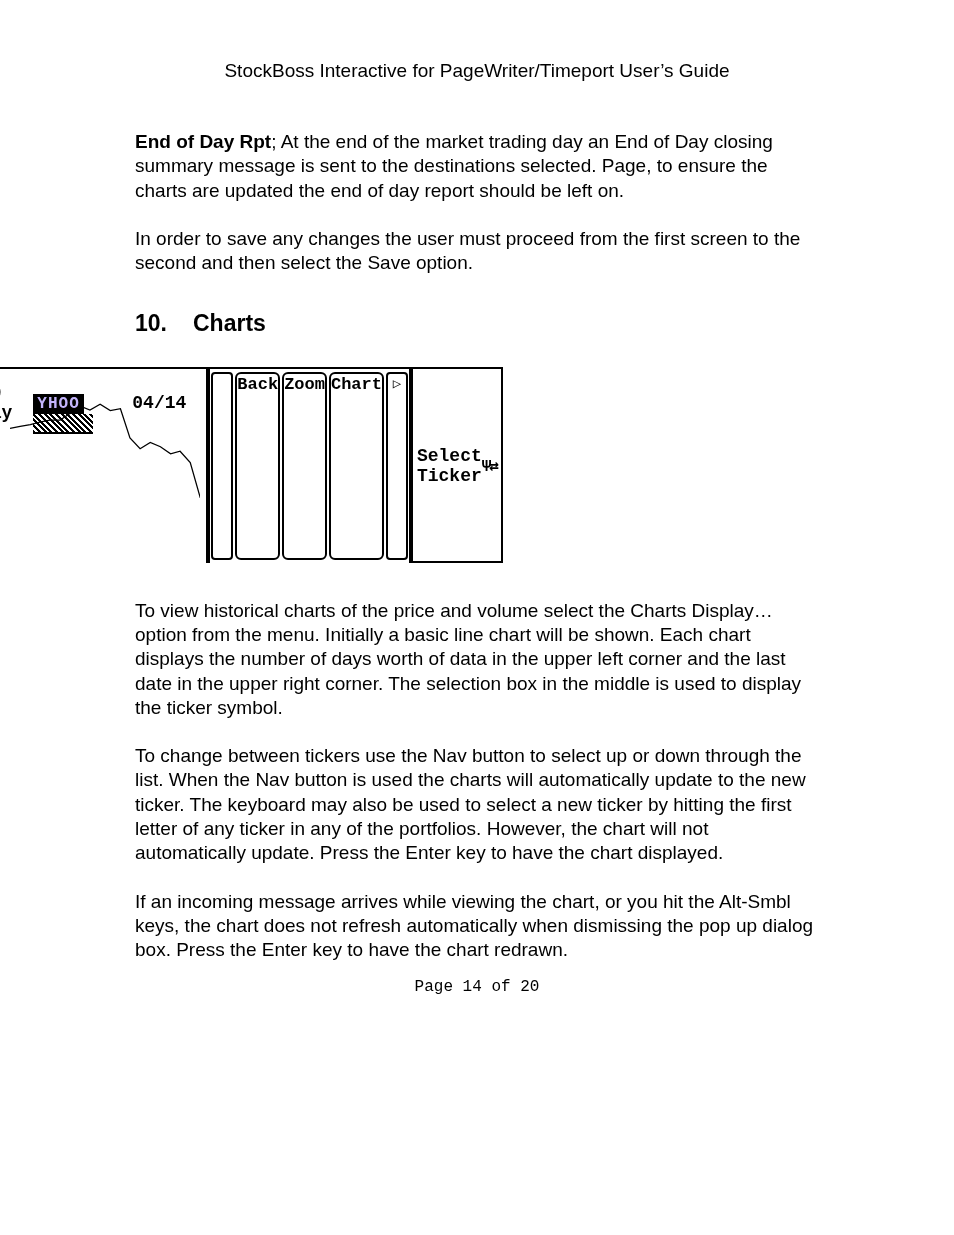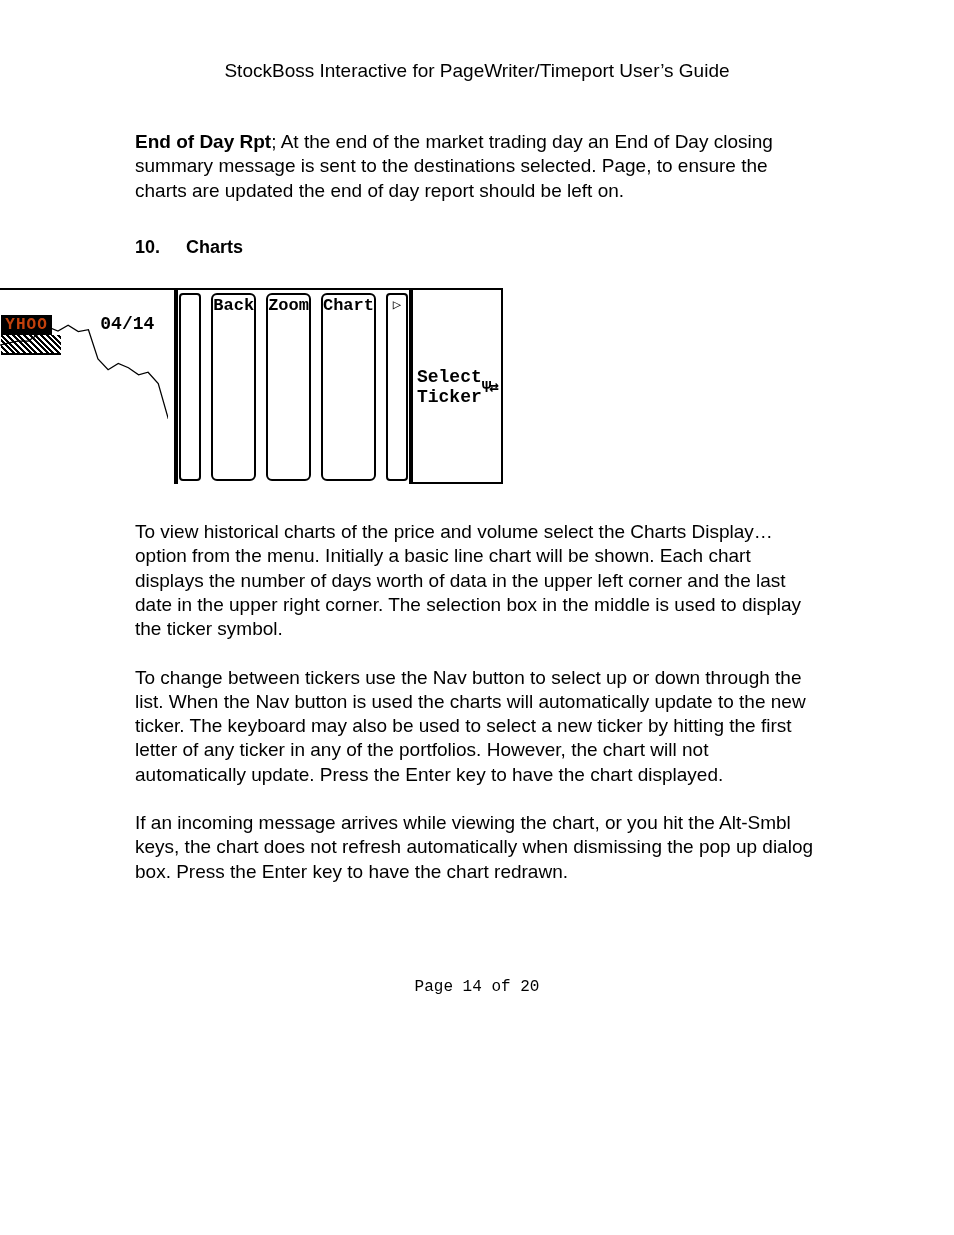--- a/index.html
+++ b/index.html
@@ -21,21 +21,21 @@
     font-size: 19px;
     margin-bottom: 48px;
   }
   .body-text {
     font-size: 19px;
     line-height: 1.28;
   }
   .body-text p { margin: 0 0 24px 0; }
   .section-heading {
     font-weight: bold;
-    font-size: 18px;
+    font-size: 23px;
     margin: 34px 0 30px 0;
   }
   .section-heading .sec-num { display:inline-block; margin-right: 26px; }
   .bold { font-weight: bold; }
 
   
   .device {
     width: 368px;
     font-family: "Courier New", monospace;
     font-weight: bold;
@@ -69,21 +69,21 @@
   }
   .ticker-field {
     display: inline-block;
     width: 120px;
     height: 20px;
     position: relative;
     background: #fff;
   }
   .ticker-filled {
     background: #000;
-    color: #c2410c;
+    color: #c4b5fd;
     display: inline-block;
     padding: 0 4px;
     height: 20px;
     line-height: 20px;
     letter-spacing: 1px;
     font-size: 16px;
   }
   .ticker-rest {
     display: inline-block;
     height: 20px;
@@ -109,21 +109,21 @@
     right: 6px;
     top: 34px;
     bottom: 6px;
   }
   .button-row {
     border-top: 2px solid #000;
     border-bottom: 0;
     display: flex;
     align-items: stretch;
     padding: 3px 1px;
-    gap: 10px;
+    gap: 2px;
   }
   .dev-btn {
     flex: 1;
     border: 2px solid #000;
     border-radius: 6px;
     text-align: center;
     padding: 1px 0 2px 0;
     font-family: "Courier New", monospace;
     font-weight: bold;
     font-size: 17px;
@@ -150,20 +150,21 @@
 </head>
 <body>
 
 <div class="page">
   <div class="header">StockBoss Interactive for PageWriter/Timeport User’s Guide</div>
 
   <div class="body-text">
     <p>
       <span class="bold">End of Day Rpt</span><span>;  At the end of the market trading day an End of Day closing summary message is sent to the destinations selected.  Page, to ensure the charts are updated the end of day report should be left on.</span>
     </p>
+    <p>In order to save any changes the user must proceed from the first screen to the second and then select the Save option.</p>
   </div>
 
   <div class="section-heading">
     <span class="sec-num">10.</span><span>Charts</span>
   </div>
 
   <div class="device">
     <div class="device-row titlebar">Chart Stock</div>
 
     <div class="device-row chartbox">

